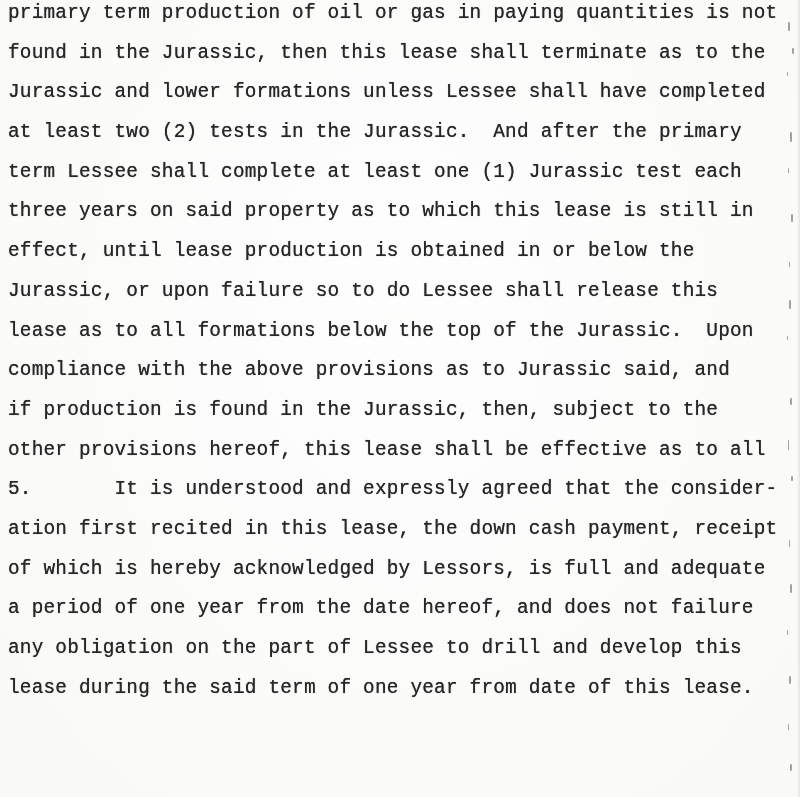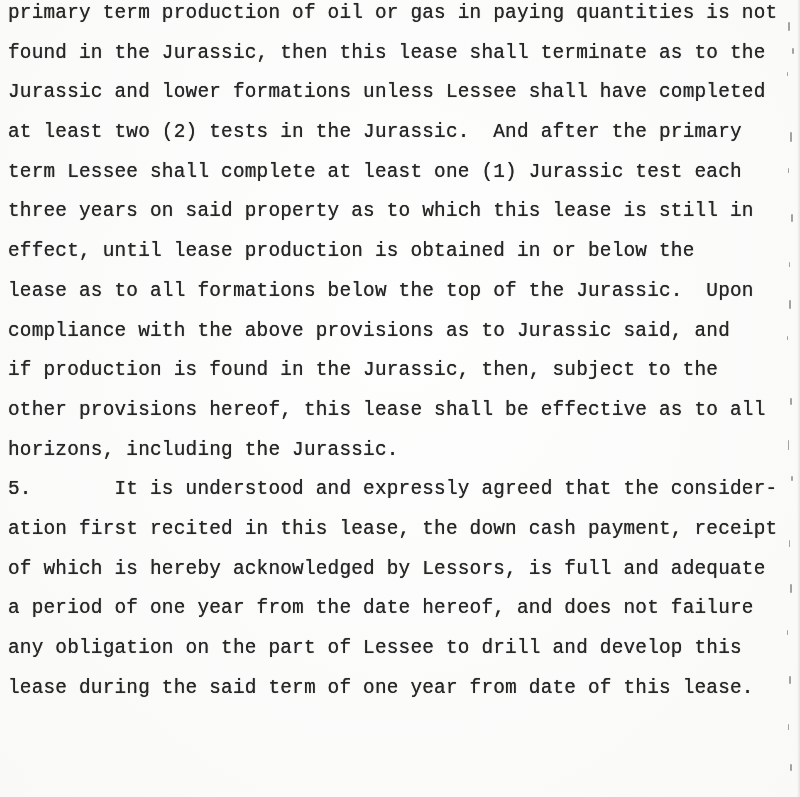--- a/index.html
+++ b/index.html
@@ -59,25 +59,25 @@
 <div class="page">
   <div class="text-block">
 
   <div class="line">primary term production of oil or gas in paying quantities is not</div>
       <div class="line">found in the Jurassic, then this lease shall terminate as to the</div>
       <div class="line">Jurassic and lower formations unless Lessee shall have completed</div>
       <div class="line">at least two (2) tests in the Jurassic.  And after the primary</div>
       <div class="line">term Lessee shall complete at least one (1) Jurassic test each</div>
       <div class="line">three years on said property as to which this lease is still in</div>
       <div class="line">effect, until lease production is obtained in or below the</div>
+      <div class="line">Jurassic, or upon failure so to do Lessee shall release this</div>
       <div class="line">lease as to all formations below the top of the Jurassic.  Upon</div>
       <div class="line">compliance with the above provisions as to Jurassic said, and</div>
       <div class="line">if production is found in the Jurassic, then, subject to the</div>
       <div class="line">other provisions hereof, this lease shall be effective as to all</div>
-      <div class="line">horizons, including the Jurassic.</div>
       <div class="line">5.       It is understood and expressly agreed that the consider-</div>
       <div class="line">ation first recited in this lease, the down cash payment, receipt</div>
       <div class="line">of which is hereby acknowledged by Lessors, is full and adequate</div>
       <div class="line">a period of one year from the date hereof, and does not failure</div>
       <div class="line">any obligation on the part of Lessee to drill and develop this</div>
       <div class="line">lease during the said term of one year from date of this lease.</div>
     </div>
 
   <div class="edge-shade"></div>
   <i class="artifact" style="right:10px; top:22px;  width:2px; height:9px;"></i>

